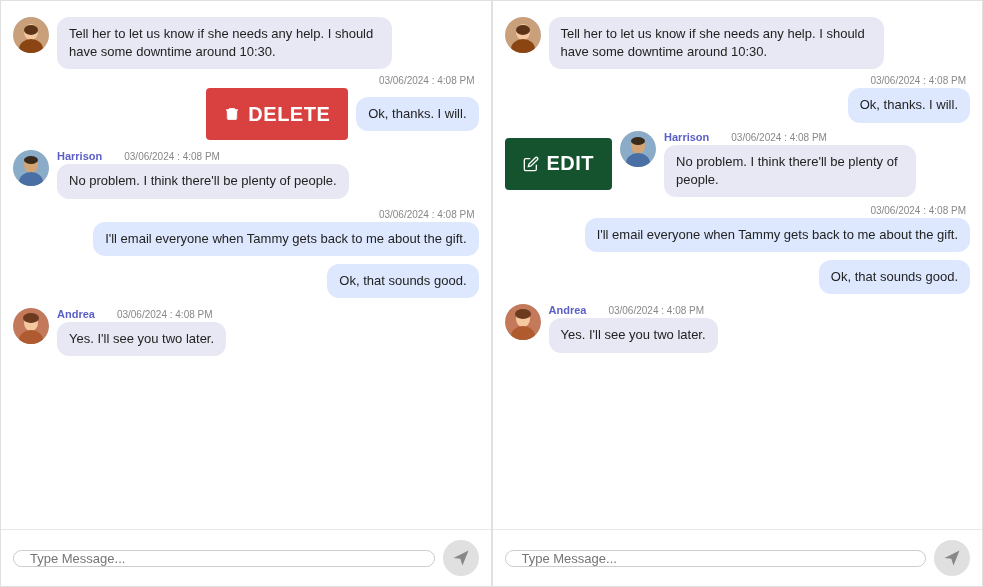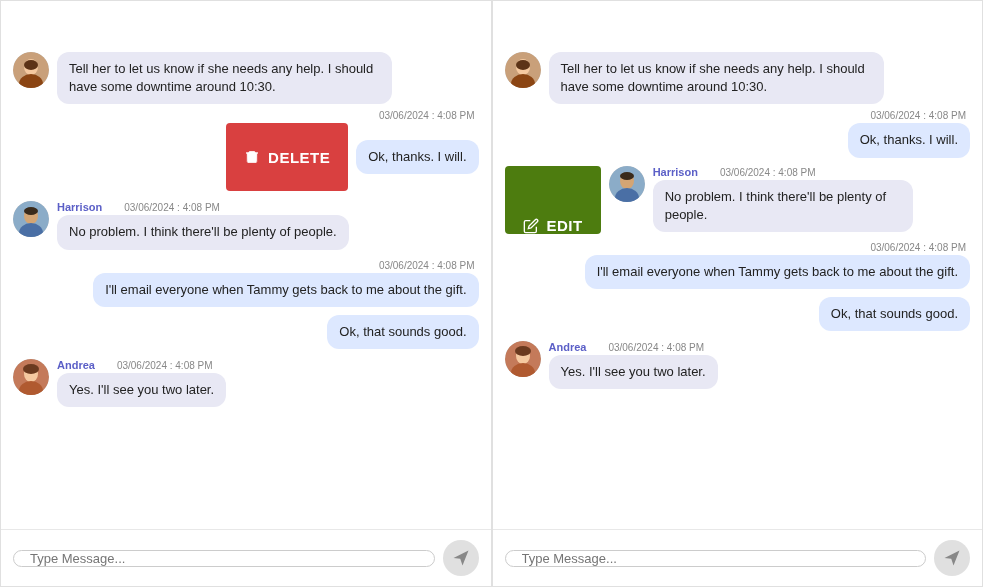--- a/index.html
+++ b/index.html
@@ -37,21 +37,20 @@
       padding: 16px 12px 8px 12px;
       display: flex;
       flex-direction: column;
       gap: 4px;
     }
     .message-row {
       display: flex;
       align-items: flex-start;
       gap: 8px;
       margin-bottom: 2px;
-      margin-top: 35px;
     }
     .avatar {
       width: 36px;
       height: 36px;
       border-radius: 50%;
       flex-shrink: 0;
       overflow: hidden;
       background: #ccc;
     }
 
@@ -90,33 +89,33 @@
       font-size: 10px;
       color: #888;
       margin-bottom: 2px;
       margin-right: 4px;
     }
     .action-button {
       display: flex;
       align-items: center;
       gap: 8px;
       padding: 0 18px;
-      height: 68px;
-      font-size: 15px;
+      height: 52px;
+      font-size: 20px;
       font-weight: 700;
       color: #fff;
       border: none;
       cursor: pointer;
       border-radius: 4px;
       letter-spacing: 0.5px;
       flex-shrink: 0;
       align-self: center;
     }
     .delete-btn { background: #d94040; }
-    .edit-btn { background: #4d7c0f; align-items: flex-end; }
+    .edit-btn { background: #14532d; }
 
     .message-with-action {
       display: flex;
       align-items: center;
       justify-content: flex-end;
       gap: 8px;
       margin-bottom: 2px;
     }
 
     .input-area {

